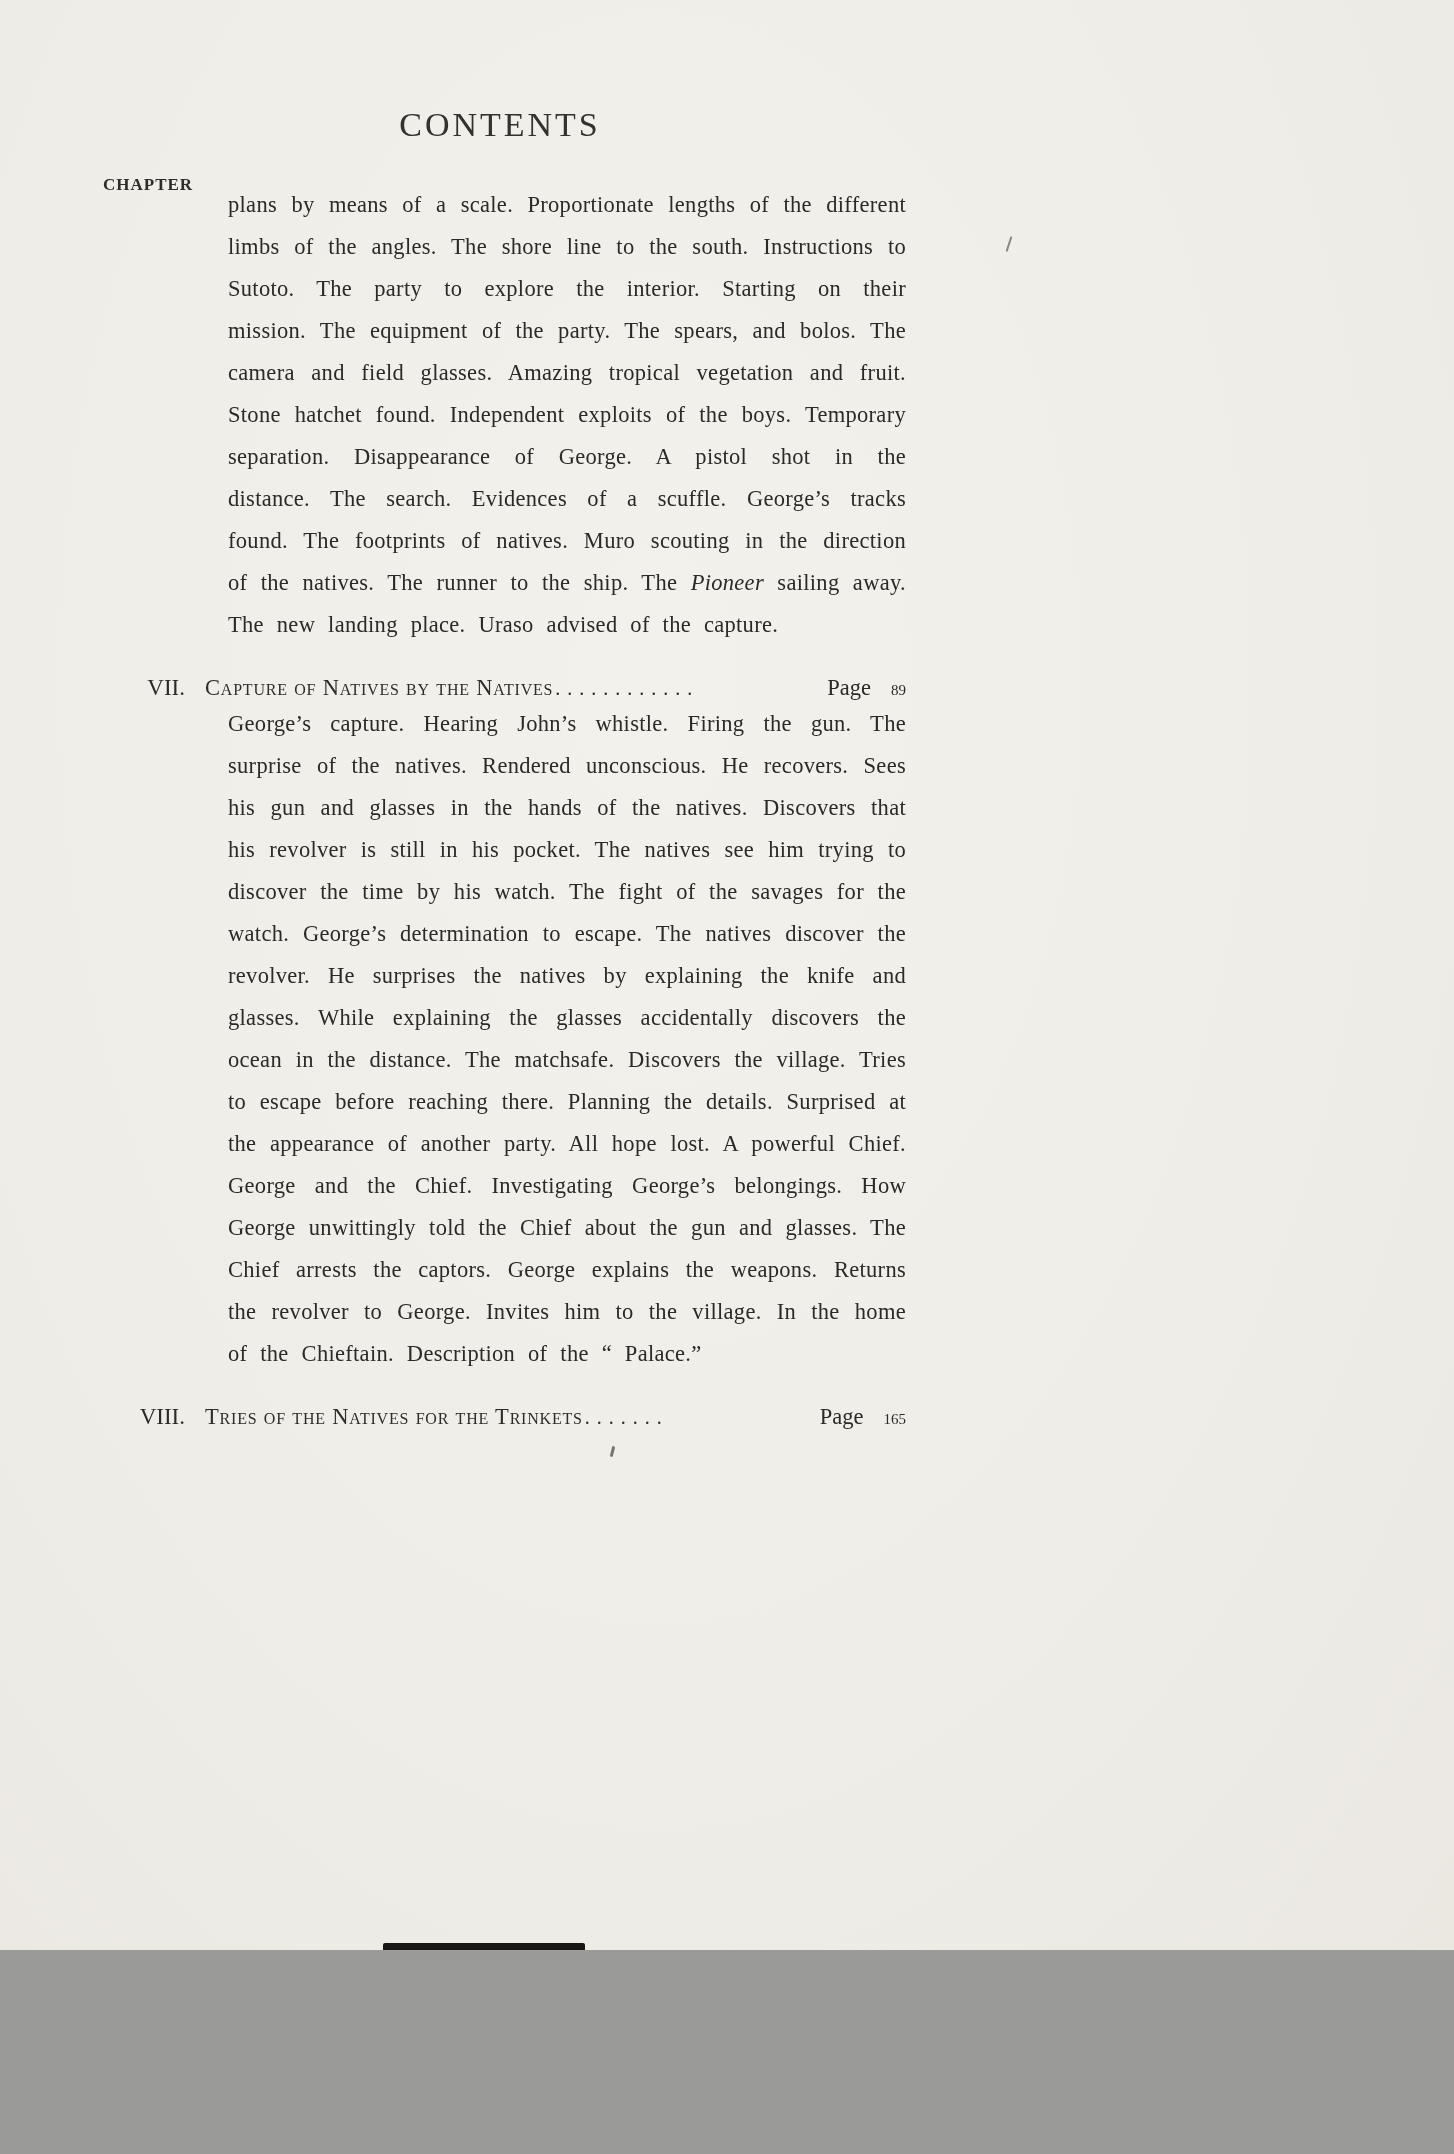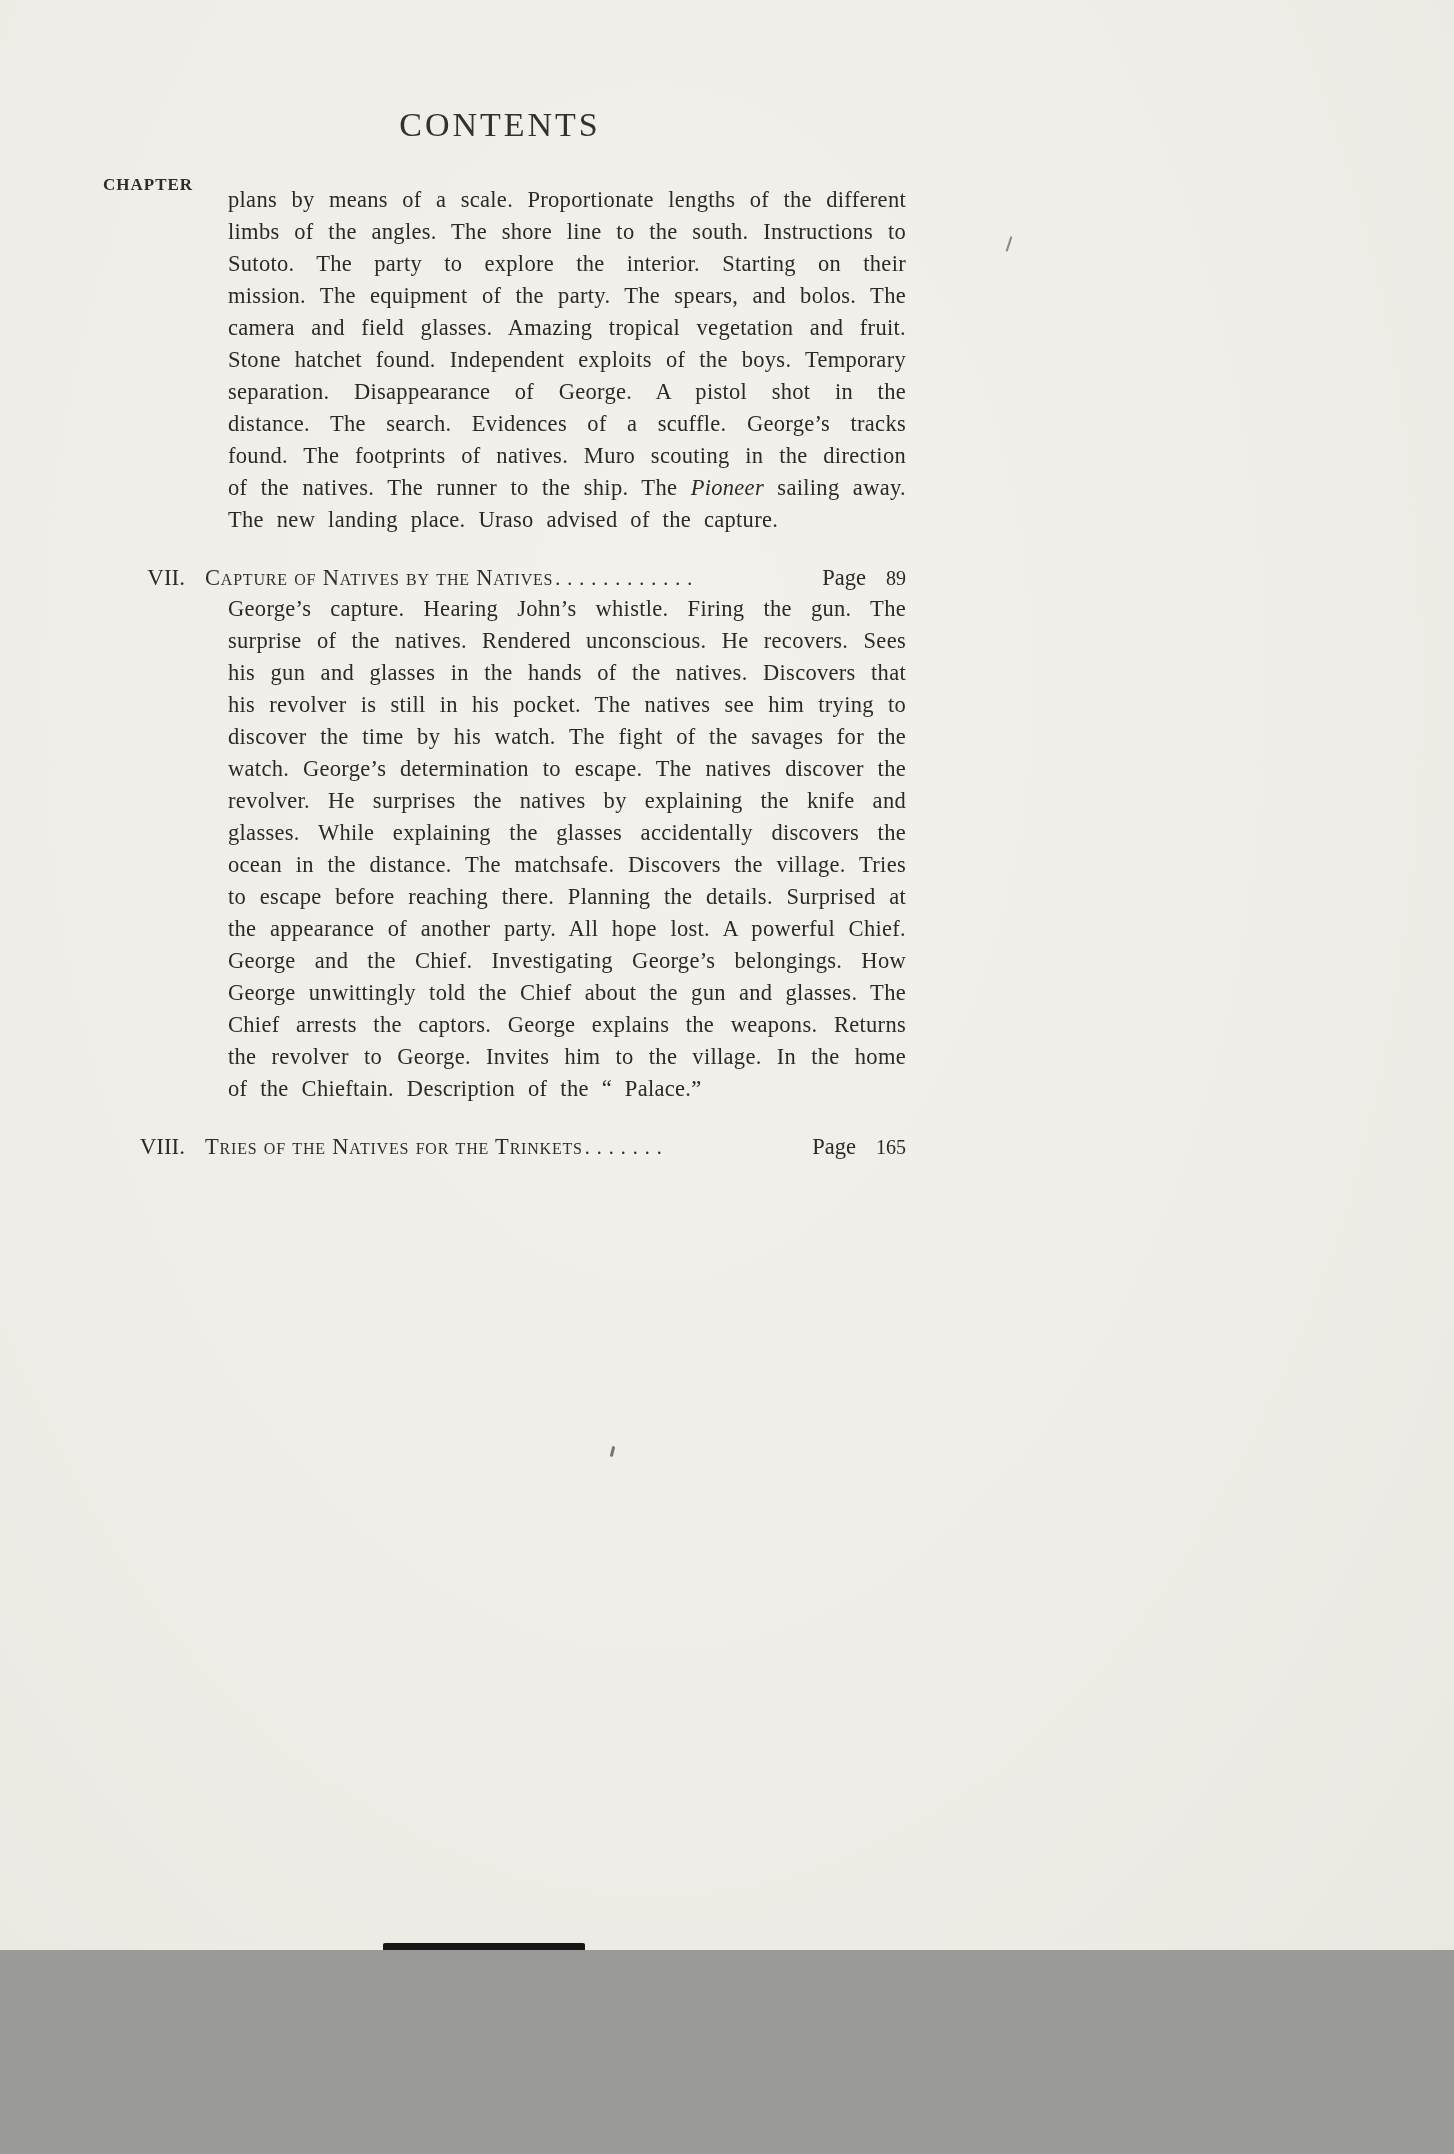--- a/index.html
+++ b/index.html
@@ -43,21 +43,21 @@
     position: absolute;
     top: 184px;
     left: 228px;
     width: 678px;
   }
   .entry { margin: 0; }
   .entry + .entry { margin-top: 26px; }
   .entry-body {
     margin: 0;
     font-size: 22.5px;
-    line-height: 32px;
+    line-height: 42px;
     letter-spacing: 0.3px;
     word-spacing: 7px;
     text-align: justify;
   }
   .it { font-style: italic; }
   .heading-line {
     position: relative;
     display: flex;
     align-items: baseline;
     margin-left: -23px;
@@ -80,21 +80,21 @@
   }
   .dots {
     flex: 1;
     overflow: hidden;
     letter-spacing: 7px;
     font-size: 20px;
     margin: 0 4px 0 2px;
     color: #2e2d2a;
   }
   .page-ref-label { font-size: 22.5px; }
-  .page-ref-number { font-size: 20px; margin-left: 20px; }
+  .page-ref-number { font-size: 15px; margin-left: 20px; }
   
   .artifact-bottom {
     position: absolute;
     left: 383px;
     bottom: 0;
     width: 202px;
     height: 7px;
     background: #181715;
     border-radius: 2px 2px 0 0;
   }

